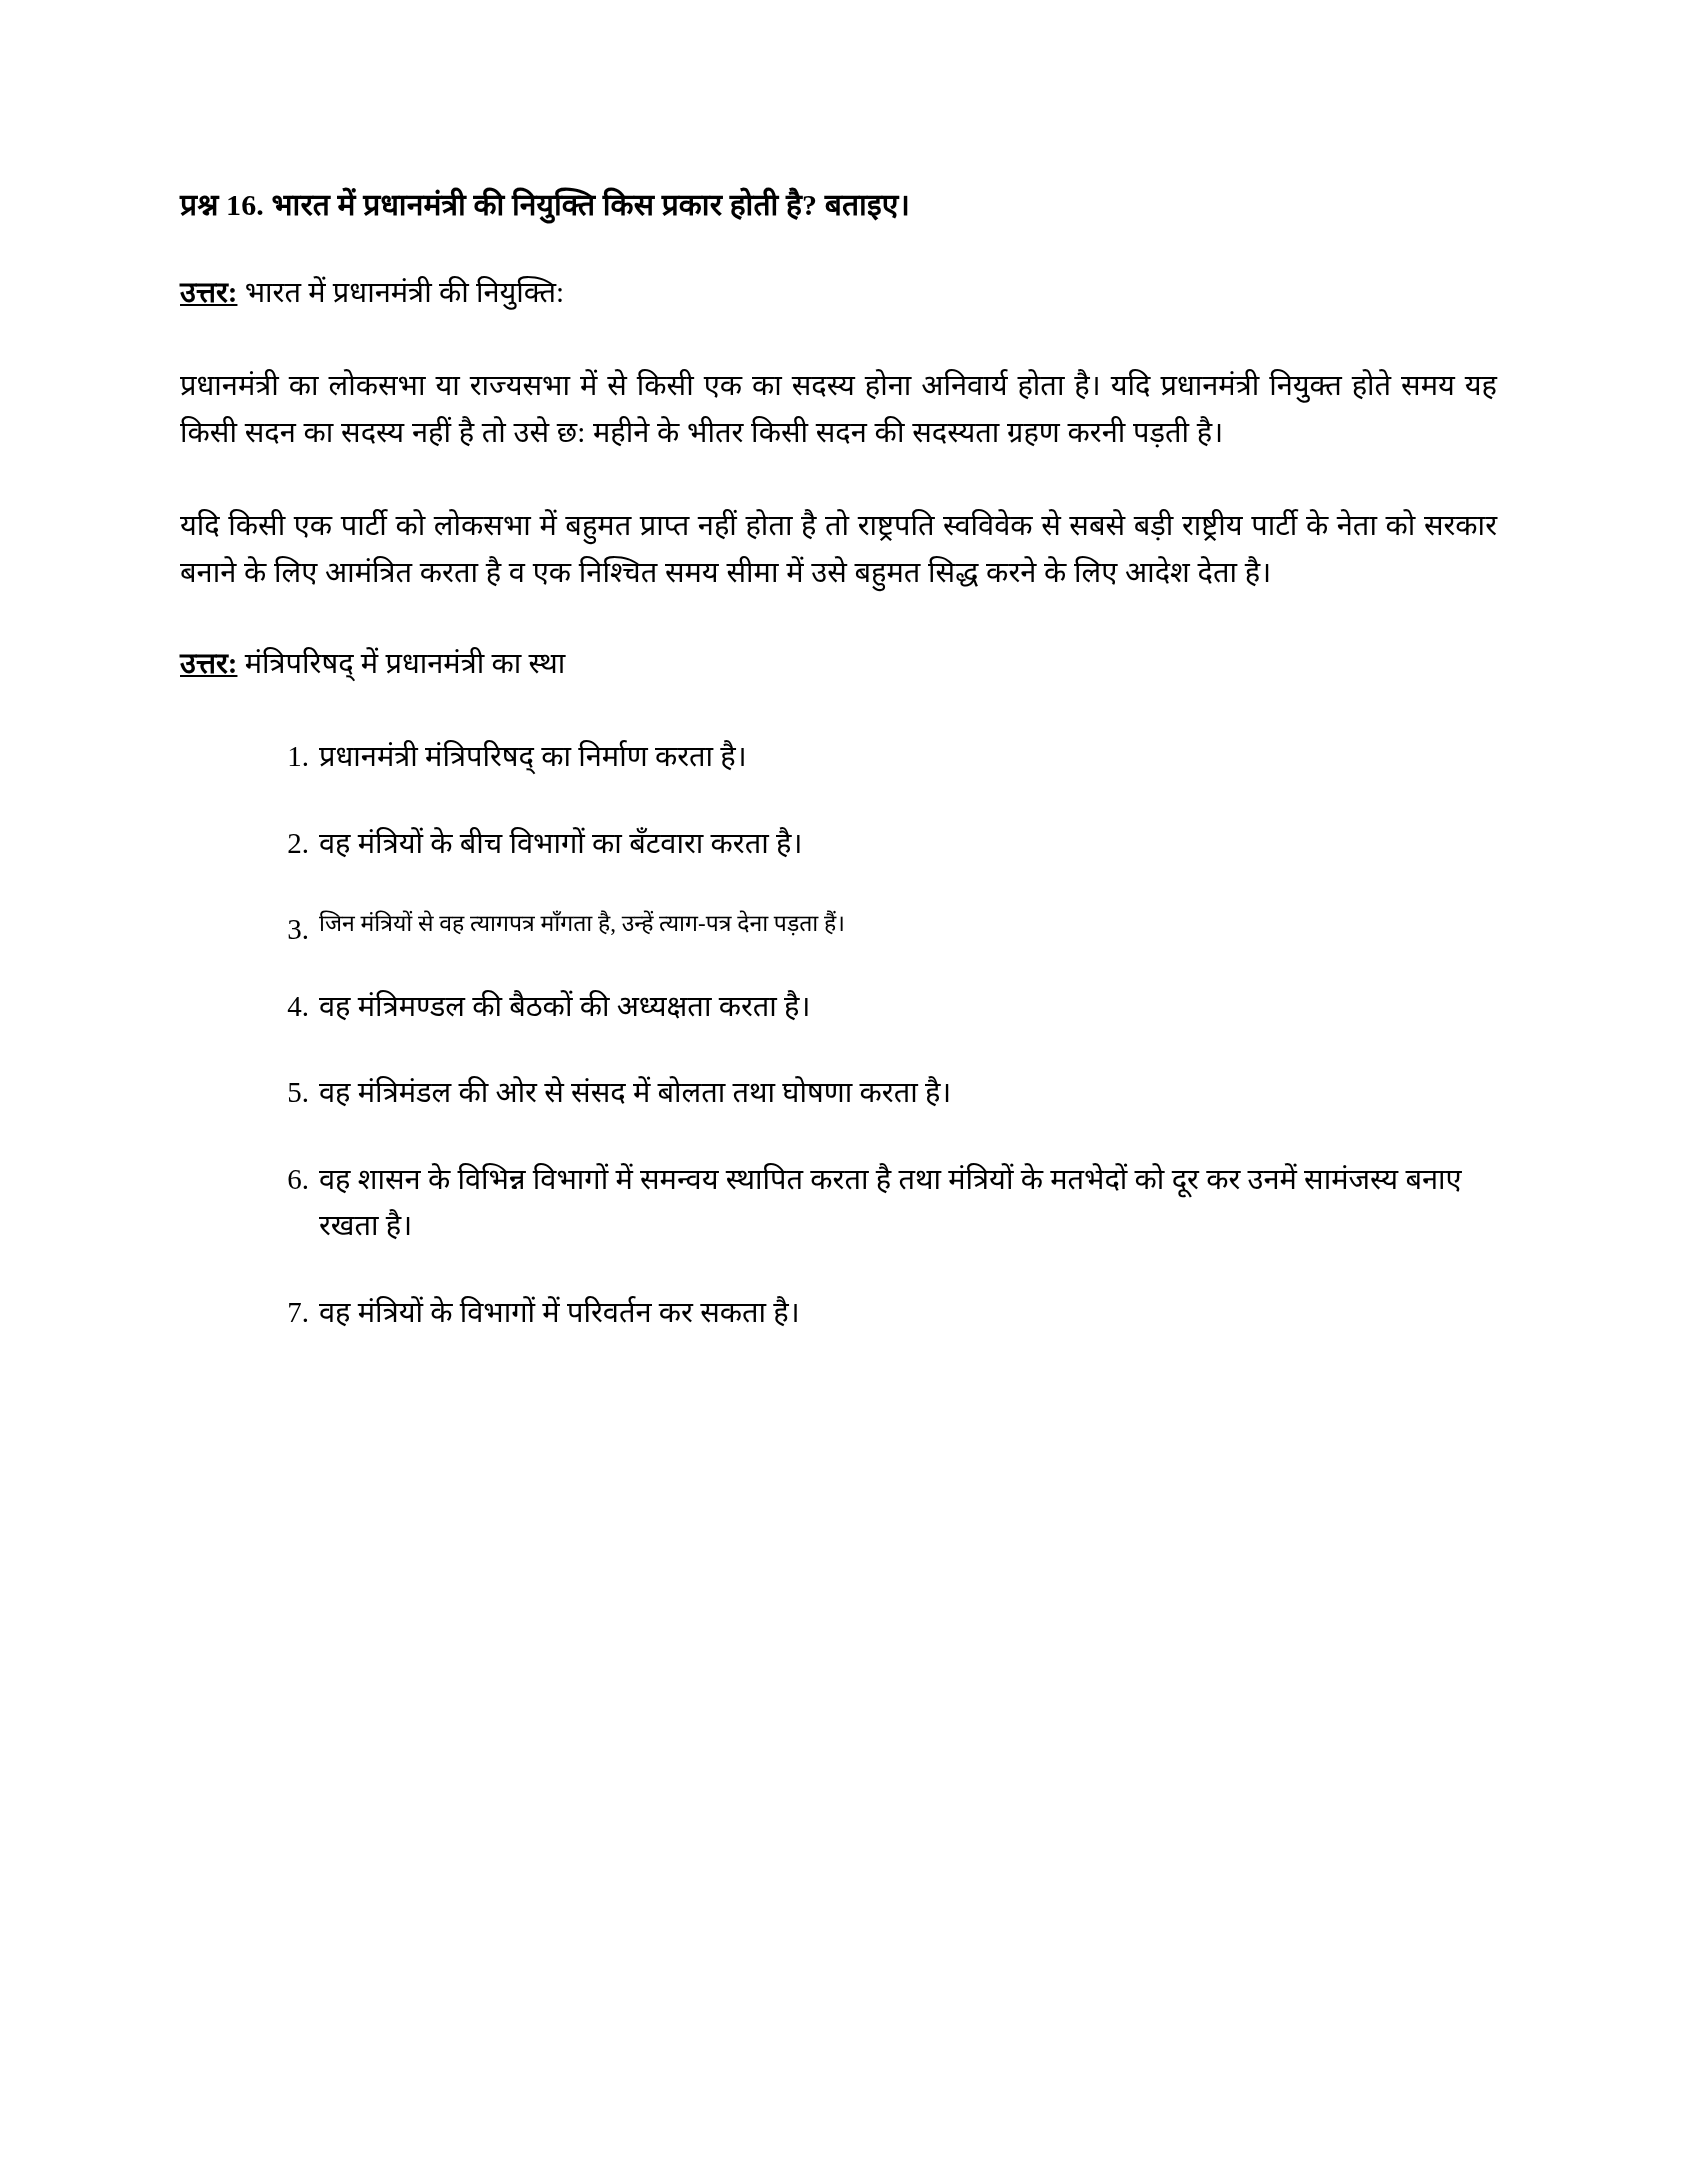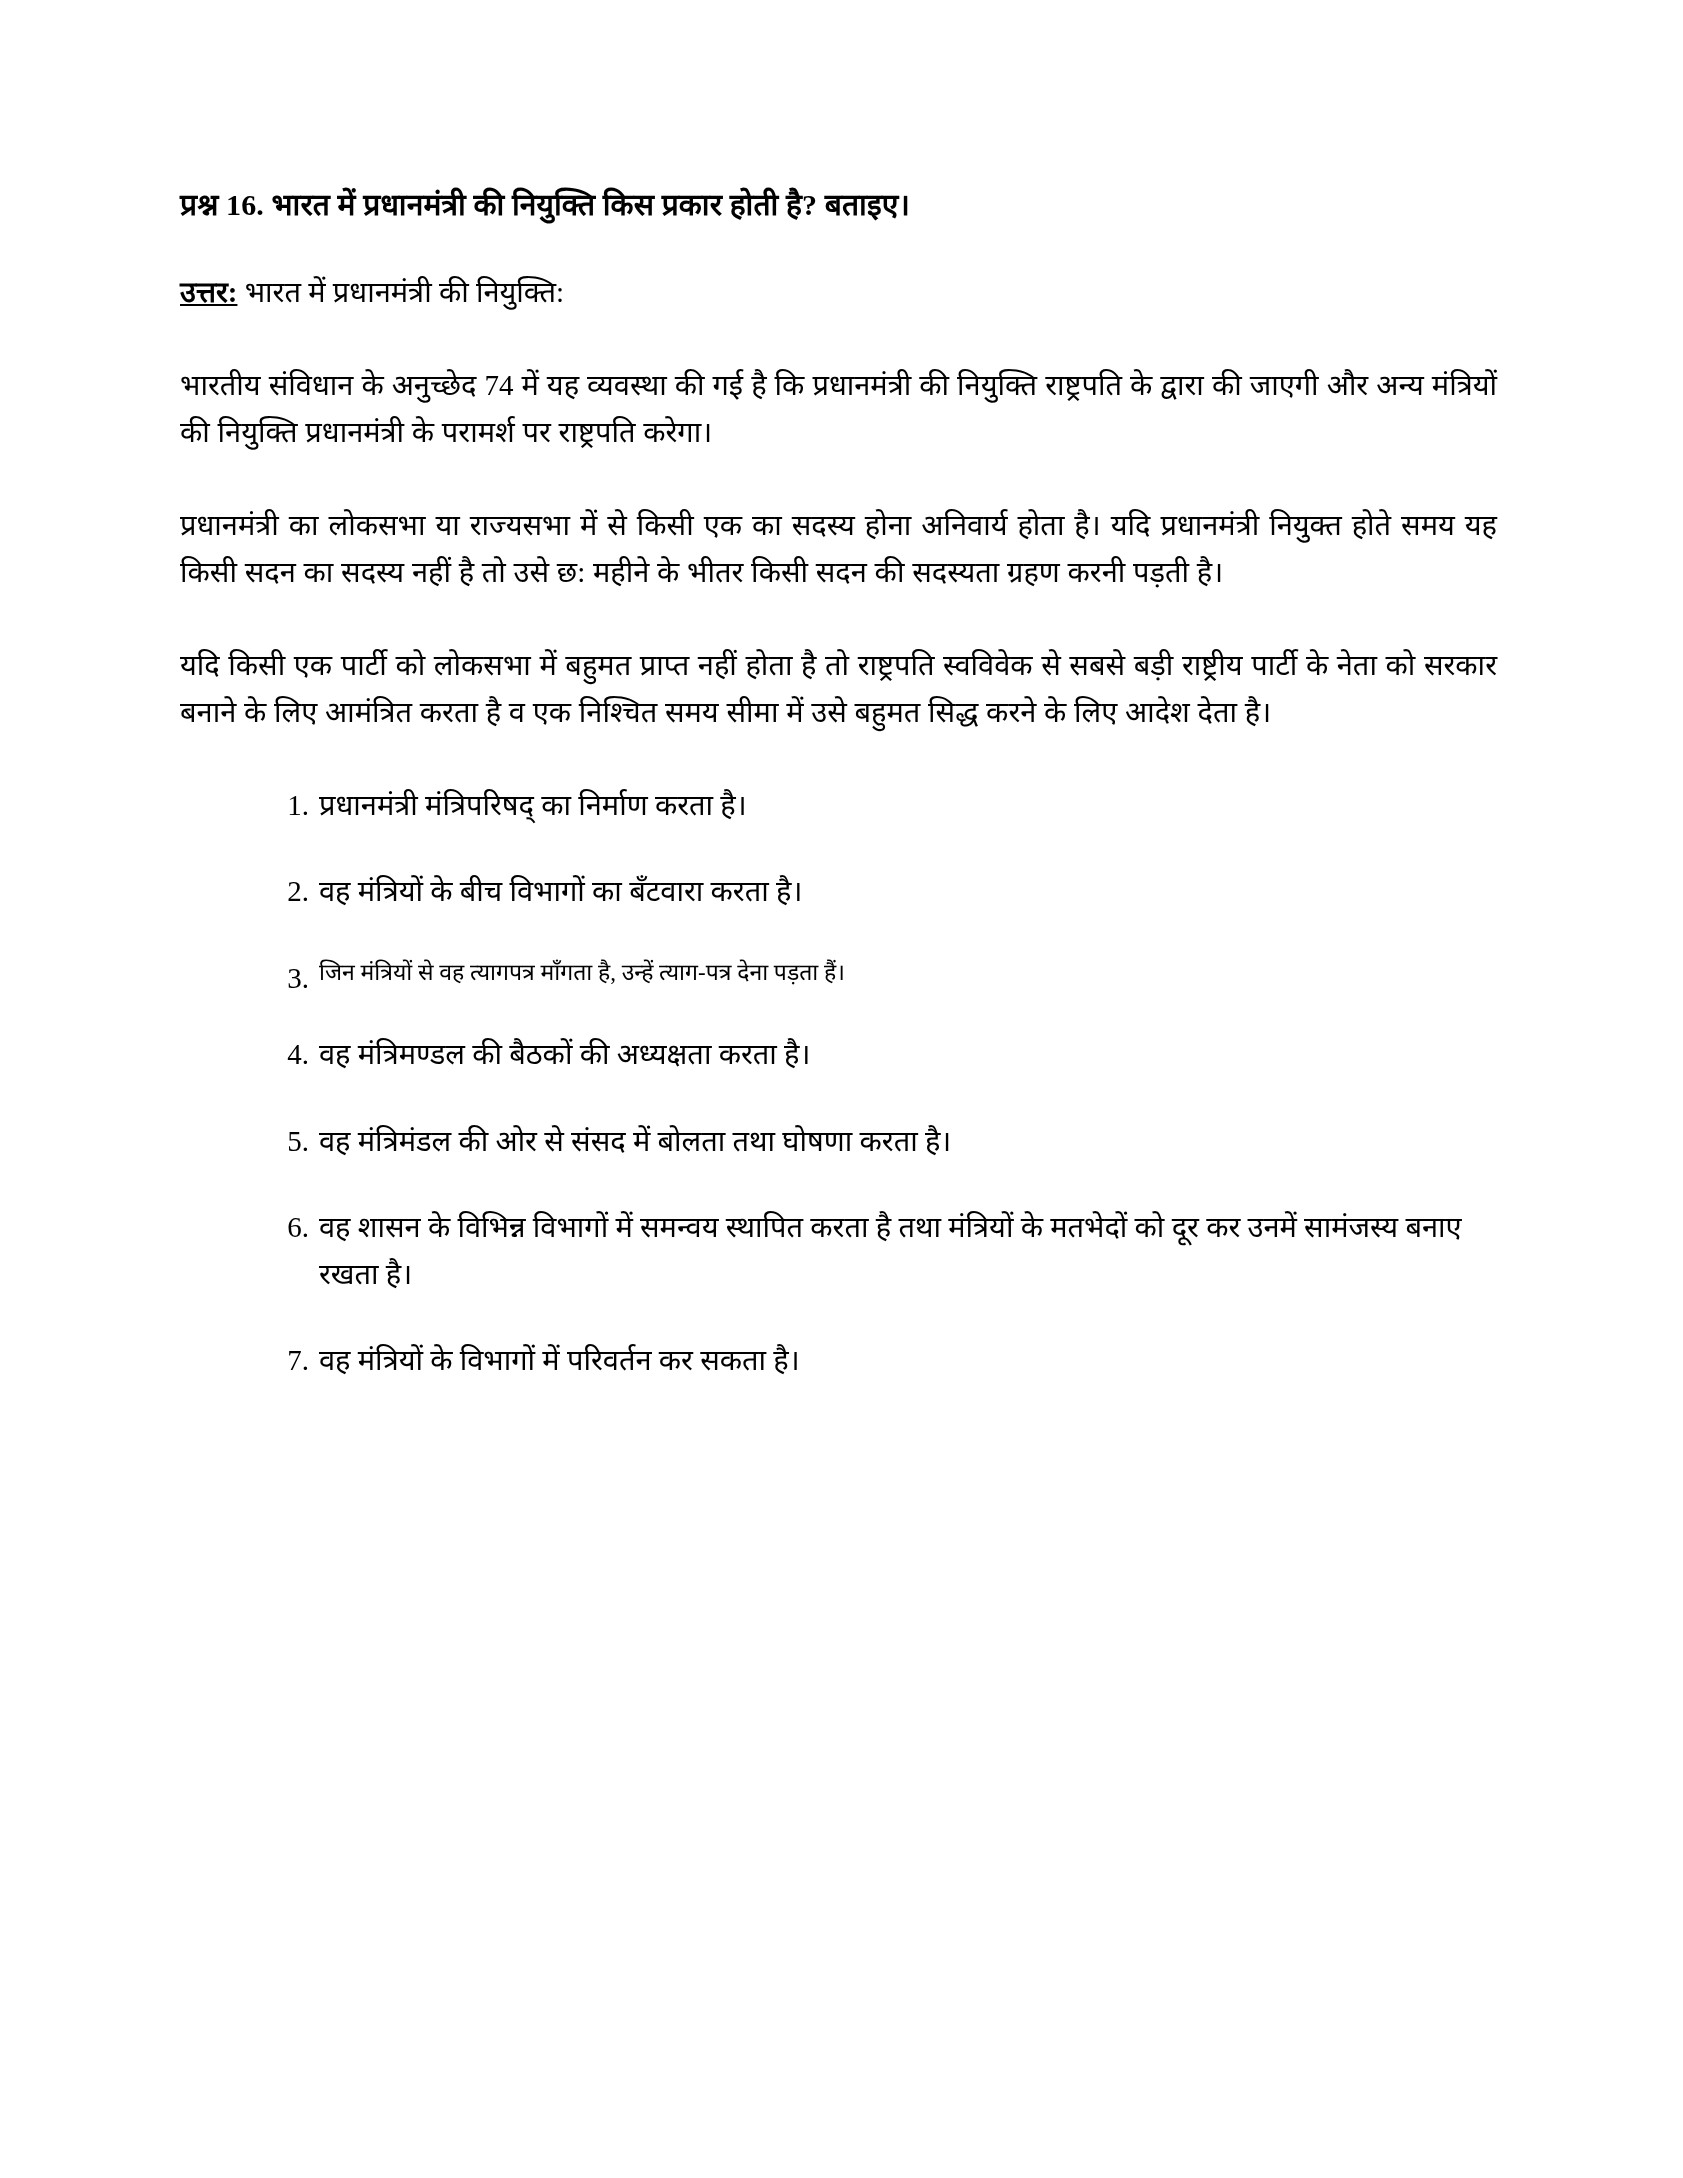--- a/index.html
+++ b/index.html
@@ -102,28 +102,30 @@
 
 <div class="page">
   <div class="doc-body">
 
     <h2 class="q-heading">प्रश्न 16. भारत में प्रधानमंत्री की नियुक्ति किस प्रकार होती है? बताइए।</h2>
 
     <p class="answer-line">
       <span class="lead">उत्तर:</span><span> भारत में प्रधानमंत्री की नियुक्ति:</span>
     </p>
 
-    <p class="para">भारतीय संविधान के अनुच्छेद 74 में यह व्यवस्था की गई है कि प्रधानमंत्री की नियुक्ति राष्ट्रपति के द्वारा की जाएगी और अन्य मंत्रियों की नियुक्ति प्रधानमंत्री के परामर्श पर राष्ट्रपति करेगा।</p>
 
 
     <p class="para">प्रधानमंत्री का लोकसभा या राज्यसभा में से किसी एक का सदस्य होना अनिवार्य होता है। यदि प्रधानमंत्री नियुक्त होते समय यह किसी सदन का सदस्य नहीं है तो उसे छ: महीने के भीतर किसी सदन की सदस्यता ग्रहण करनी पड़ती है।</p>
 
     <p class="para">यदि किसी एक पार्टी को लोकसभा में बहुमत प्राप्त नहीं होता है तो राष्ट्रपति स्वविवेक से सबसे बड़ी राष्ट्रीय पार्टी के नेता को सरकार बनाने के लिए आमंत्रित करता है व एक निश्चित समय सीमा में उसे बहुमत सिद्ध करने के लिए आदेश देता है।</p>
 
 
+    <p class="answer-line">
+      <span class="lead">उत्तर:</span><span> मंत्रिपरिषद् में प्रधानमंत्री का स्था</span>
+    </p>
 
     <ol class="points">
       <li>
         <span class="nowrap-blk">प्रधानमंत्री मंत्रिपरिषद् का निर्माण करता है।</span>
       </li>
       <li>
         <span class="nowrap-blk">वह मंत्रियों के बीच विभागों का बँटवारा करता है।</span>
       </li>
       <li>
         <span class="subnote">जिन मंत्रियों से वह त्यागपत्र माँगता है, उन्हें त्याग-पत्र देना पड़ता हैं।</span>

